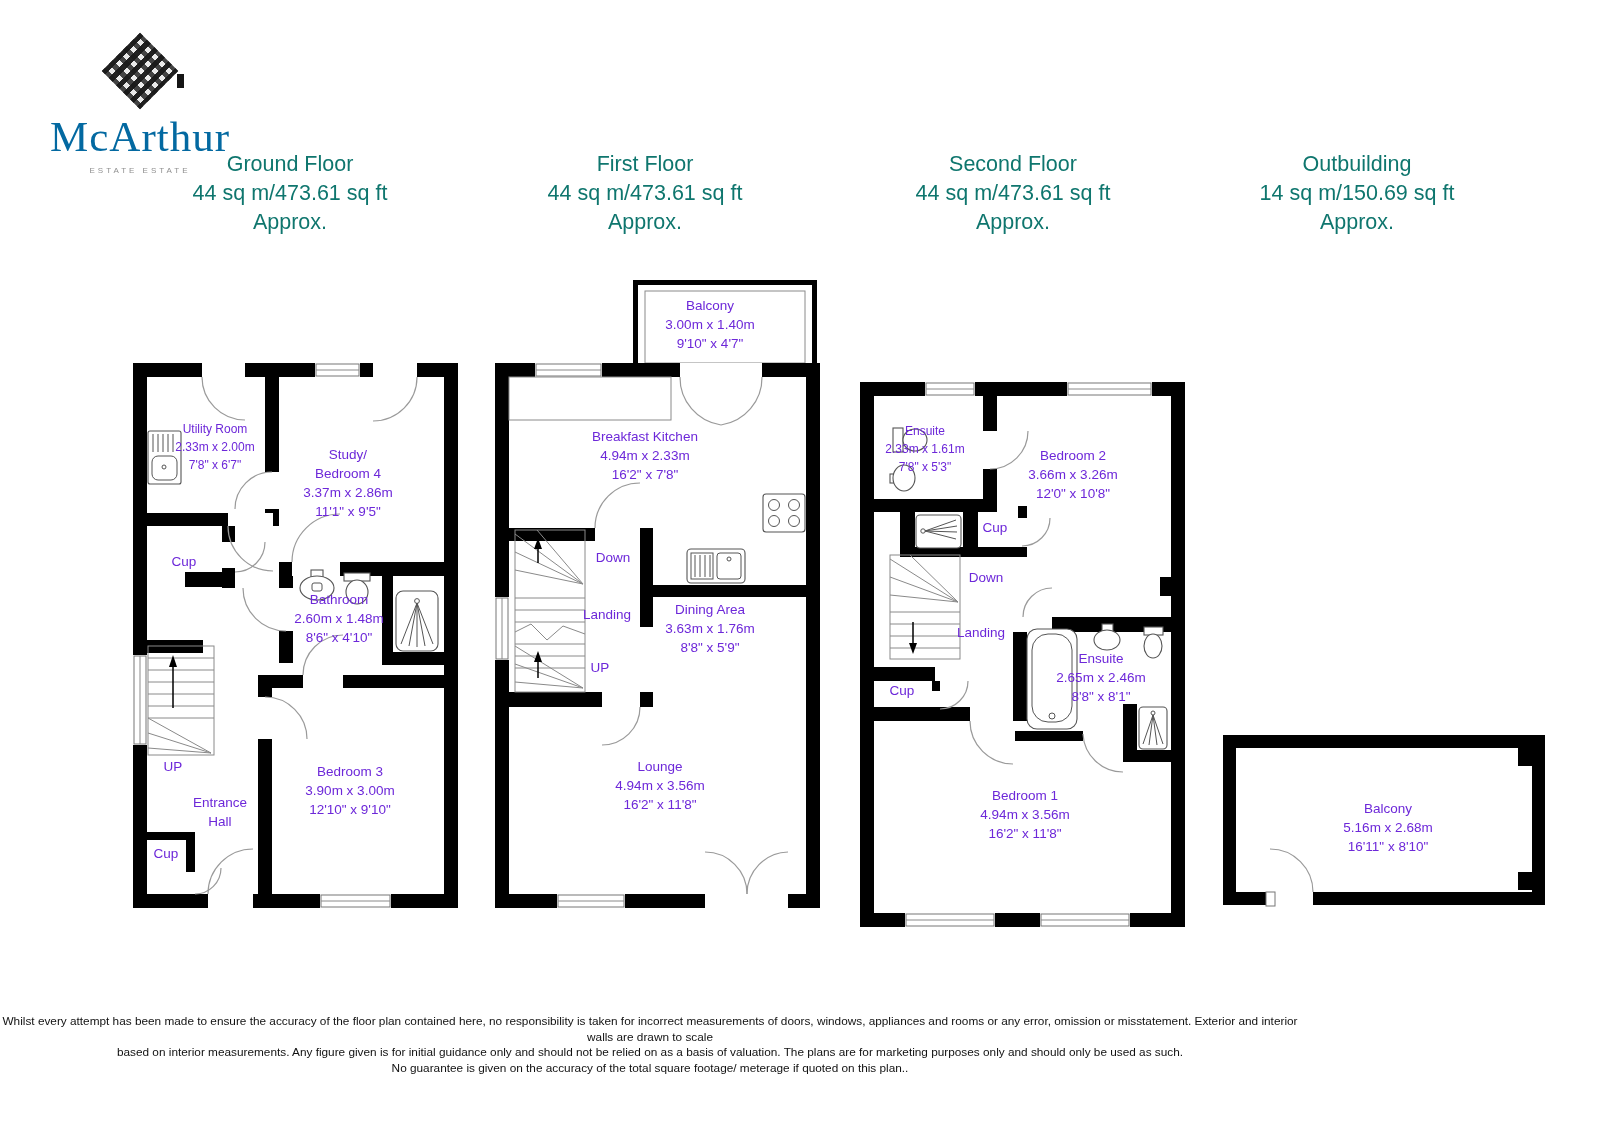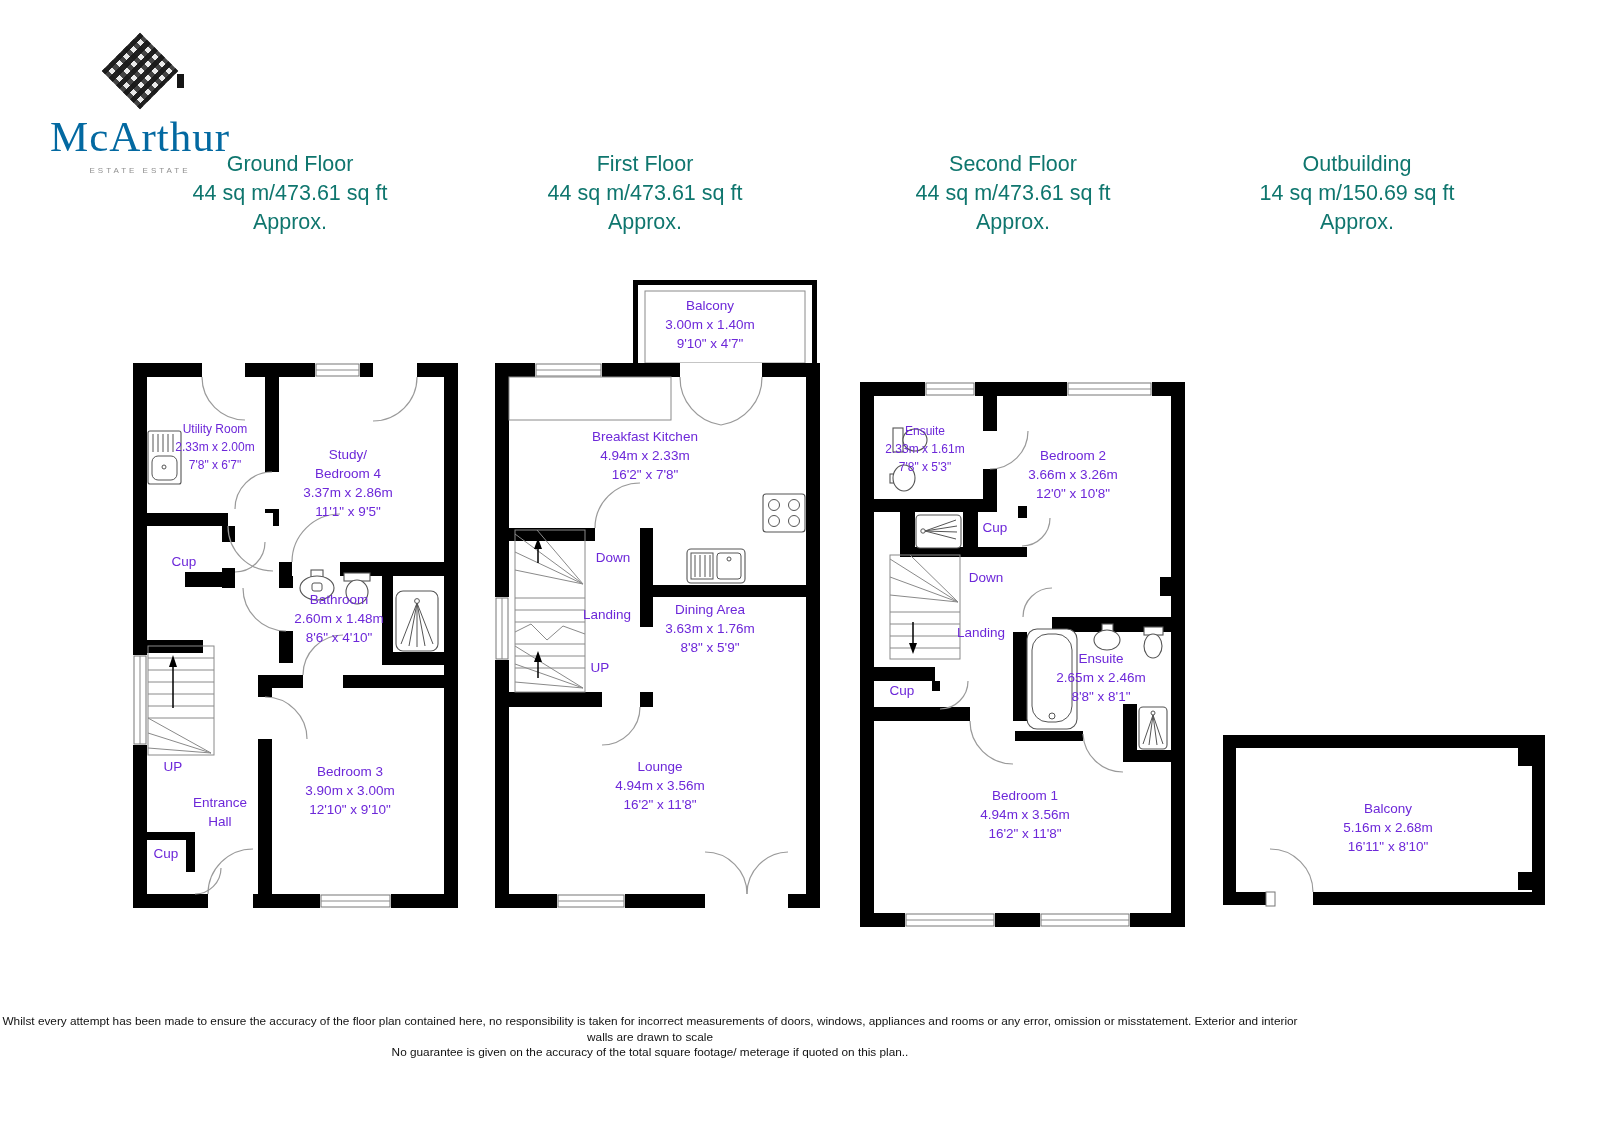--- a/index.html
+++ b/index.html
@@ -455,16 +455,17 @@
     </svg>
     <div class="lbl" style="left:188px;top:112px">
       <span>Balcony</span>
         <span>5.16m x 2.68m</span>
         <span>16'11" x 8'10"</span>
     </div>
   </div>
 
   <div id="footer">
     <div>Whilst every attempt has been made to ensure the accuracy of the floor plan contained here, no responsibility is taken for incorrect measurements of doors, windows, appliances and rooms or any error, omission or misstatement. Exterior and interior walls are drawn to scale</div>
+    <div>based on interior measurements. Any figure given is for initial guidance only and should not be relied on as a basis of valuation. The plans are for marketing purposes only and should only be used as such.</div>
     <div>No guarantee is given on the accuracy of the total square footage/ meterage if quoted on this plan..</div>
   </div>
 
 </div>
 
 </body></html>

